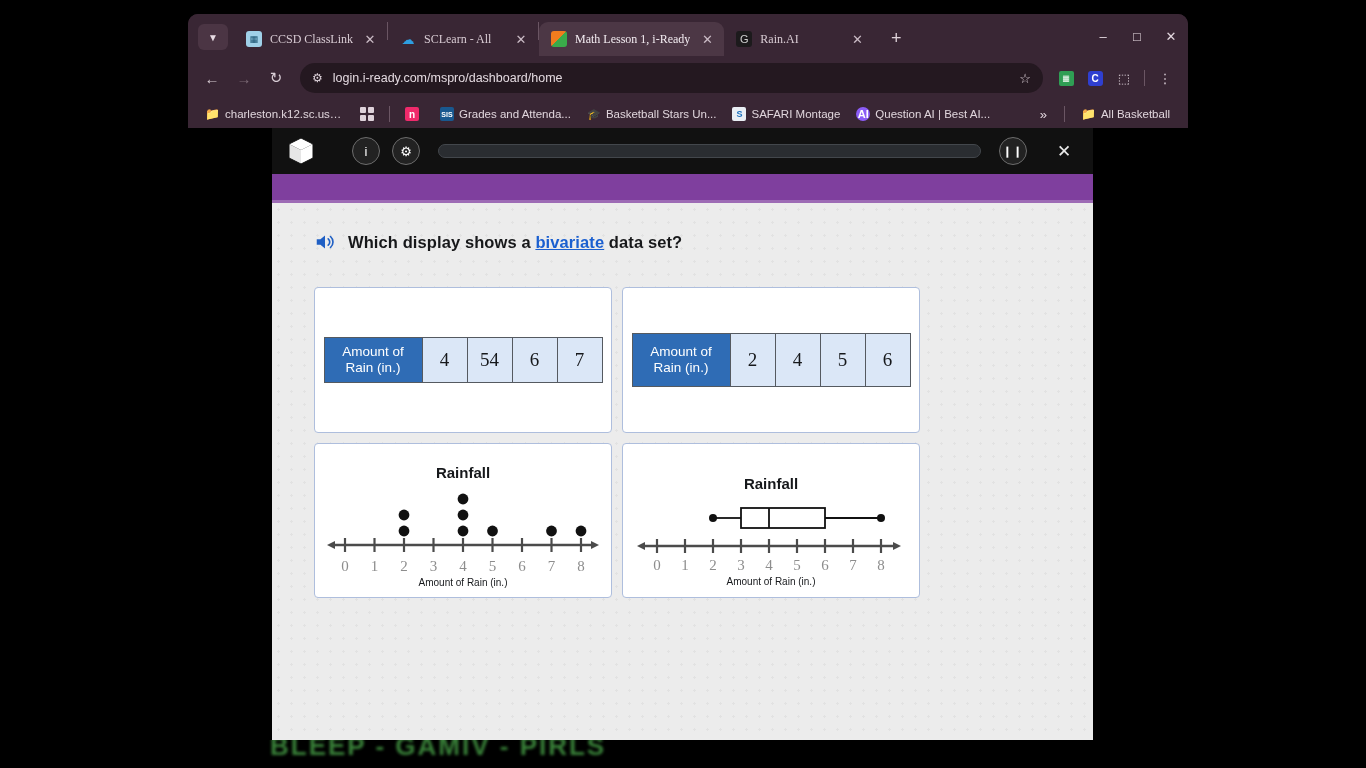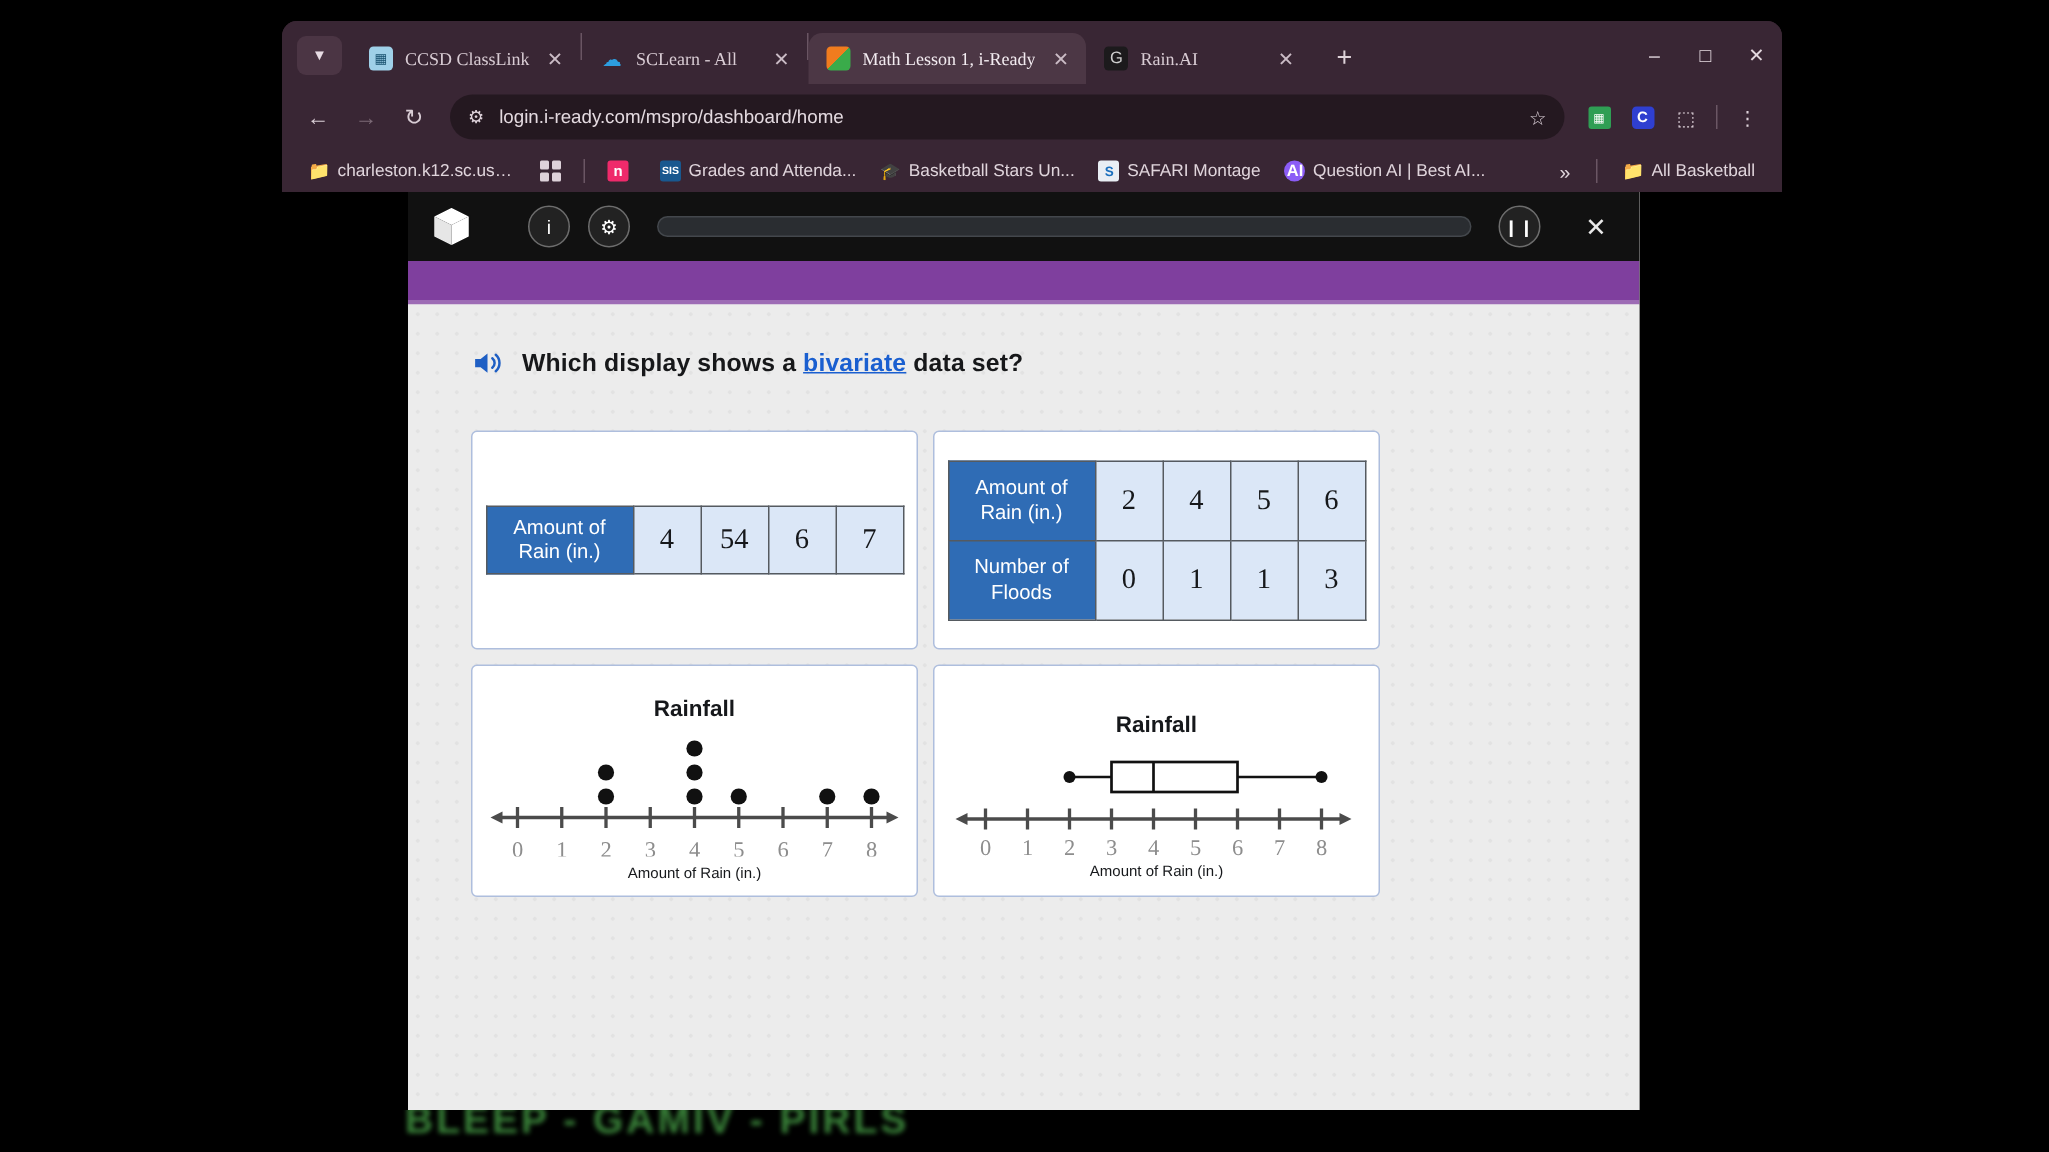--- a/index.html
+++ b/index.html
@@ -500,29 +500,20 @@
             <table class="dt t2">
               <tbody>
                   <tr>
                 <td class="hd">
                   <span>Amount of</span><br><span>Rain (in.)</span>
                 </td>
                 <td>2</td>
                 <td>4</td>
                 <td>5</td>
                 <td>6</td>
-              </tr>
-              <tr>
-                <td class="hd">
-                  <span>Number of</span><br><span>Floods</span>
-                </td>
-                <td>0</td>
-                <td>1</td>
-                <td>1</td>
-                <td>3</td>
               </tr>
             </tbody>
               </table>
           </div>
 
           <div class="card r2">
             <div class="plot-title" style="margin-top:10px;">Rainfall</div>
             <svg id="dotplot" width="280" height="90" viewBox="0 0 280 90">
                 <line x1="8" y1="64" x2="272" y2="64" stroke="#4b4b4b" stroke-width="2.4"></line>
                 <polygon points="4,64 12,60 12,68" fill="#4b4b4b"></polygon>

